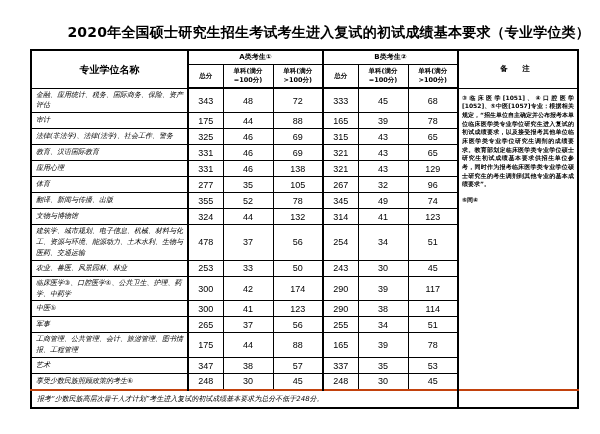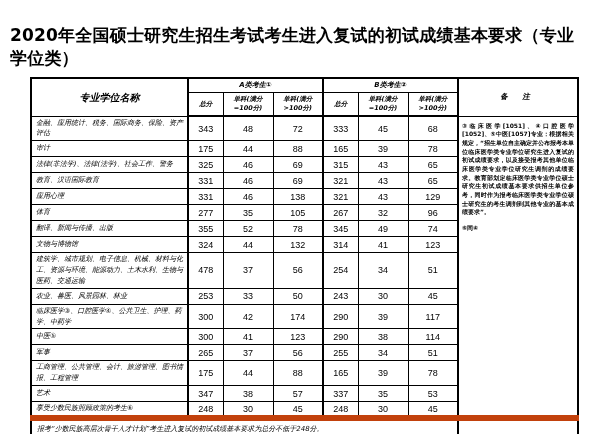--- a/index.html
+++ b/index.html
@@ -6,22 +6,22 @@
   html, body { margin: 0; padding: 0; background: #ffffff; }
   body {
     width: 600px; height: 434px;
     font-family: "DejaVu Sans", sans-serif;
     color: #000;
     overflow: hidden;
   }
   .page { position: relative; width: 600px; height: 434px; background: #fff; }
   .title {
     margin: 24px 10px 7px 10px;
-    text-align: left;
-    font-size: 17px;
+    text-align: right;
+    font-size: 14px;
     font-weight: bold;
     font-family: "DejaVu Sans", sans-serif;
     letter-spacing: 0.2px;
   }
   table.score-table {
     border-collapse: collapse;
     table-layout: fixed;
     margin-left: 30px;
     border: 2px solid #000;
   }
@@ -29,21 +29,20 @@
     border: 1px solid #000;
     padding: 1px 3px;
     vertical-align: middle;
   }
   
   .thick-l { border-left-width: 2px !important; }
   thead tr.tier2 th { border-bottom: 2px solid #000; }
   
   thead th {
     font-weight: bold;
-    font-style: italic;
     font-size: 7px;
     line-height: 1.3;
     padding: 1px 2px;
   }
   thead tr.tier1 th { height: 14px; }
   thead tr.tier2 th { height: 24px; font-size: 6.5px; }
   th.name-head { font-size: 10px; }
   th.notes-head { font-size: 7.5px; letter-spacing: 6px; }
   
   td.name {
@@ -71,21 +70,21 @@
     font-weight: bold;
     line-height: 1.45;
     text-align: justify;
   }
   .notes-addendum {
     margin-top: 7px;
     font-size: 6px;
     font-weight: bold;
   }
   tr.footer-row td {
-    border-top: 6px solid #c2410c;
+    border-top: 2px solid #c2410c;
     font-size: 7px;
     font-style: italic;
     padding: 3px 5px;
     height: 14px;
   }
 </style>
 </head>
 <body>
 
 <div class="page">

